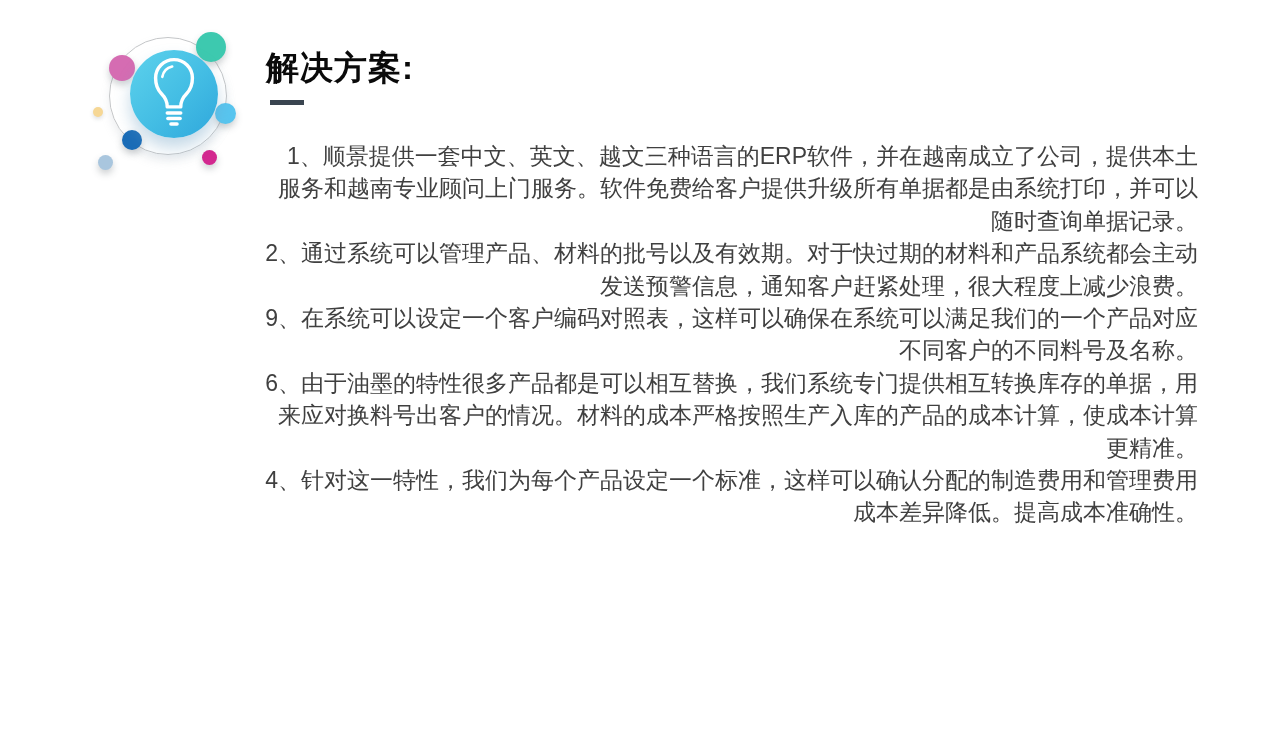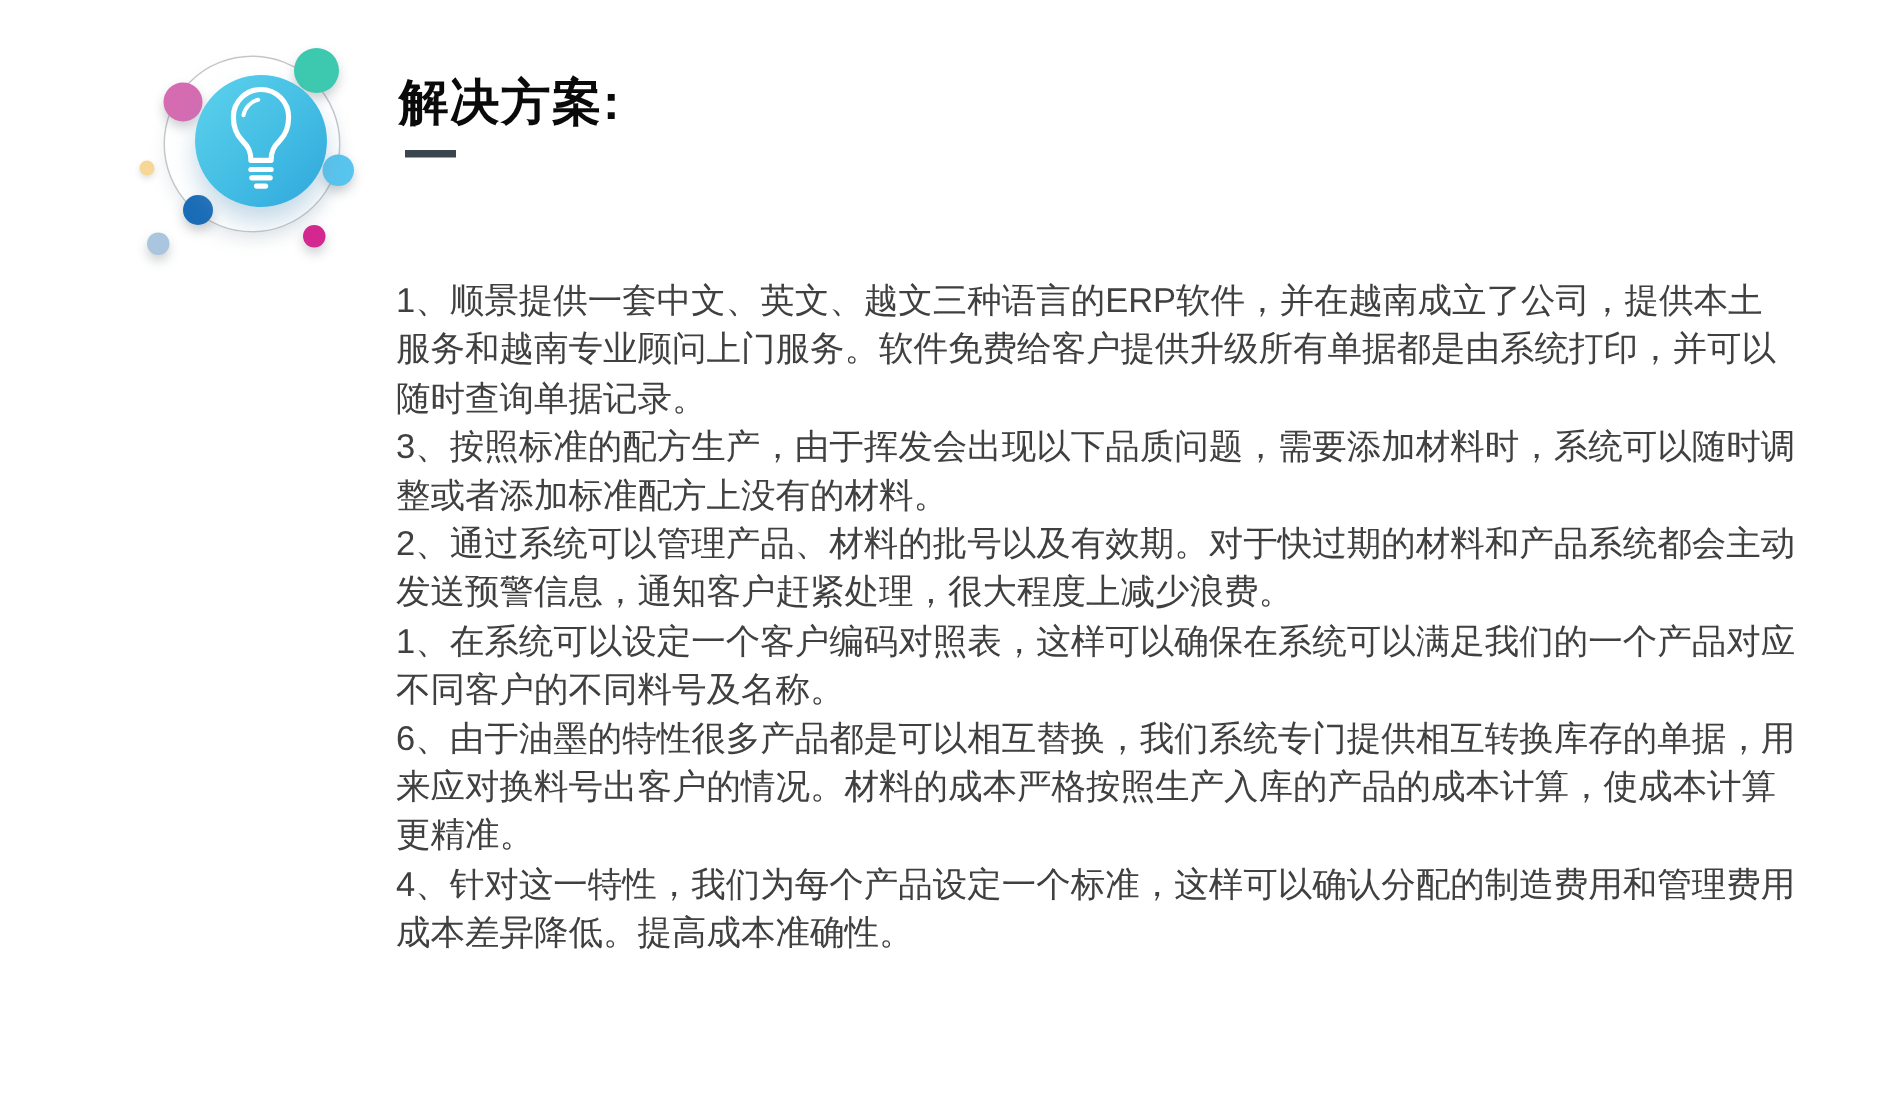--- a/index.html
+++ b/index.html
@@ -85,22 +85,21 @@
 
   
   .content {
     position: absolute;
     left: 264px;
     top: 140px;
     width: 934px;
     font-size: 23px;
     line-height: 32.4px;
     color: #404040;
-    text-align: left;
-    margin-top: 44px;
+    text-align: right;
   }
   .content p {
     margin: 0;
     padding: 0;
     word-break: break-all;
   }
 </style>
 </head>
 <body>
 
@@ -124,20 +123,19 @@
         <path d="M12.5 16 A 10.5 10.5 0 0 1 20.5 7.6" fill="none" stroke="#ffffff" stroke-width="2.2" stroke-linecap="round"></path>
       </svg>
     </div>
   </div>
 
   <h1 class="page-title">解决方案:</h1>
   <div class="title-underline"></div>
 
   <div class="content">
     <p>1、顺景提供一套中文、英文、越文三种语言的ERP软件，并在越南成立了公司，提供本土服务和越南专业顾问上门服务。软件免费给客户提供升级所有单据都是由系统打印，并可以随时查询单据记录。</p>
-    <p>3、按照标准的配方生产，由于挥发会出现以下品质问题，需要添加材料时，系统可以随时调整或者添加标准配方上没有的材料。</p>
     <p>2、通过系统可以管理产品、材料的批号以及有效期。对于快过期的材料和产品系统都会主动发送预警信息，通知客户赶紧处理，很大程度上减少浪费。</p>
-    <p>1、在系统可以设定一个客户编码对照表，这样可以确保在系统可以满足我们的一个产品对应不同客户的不同料号及名称。</p>
+    <p>9、在系统可以设定一个客户编码对照表，这样可以确保在系统可以满足我们的一个产品对应不同客户的不同料号及名称。</p>
     <p>6、由于油墨的特性很多产品都是可以相互替换，我们系统专门提供相互转换库存的单据，用来应对换料号出客户的情况。材料的成本严格按照生产入库的产品的成本计算，使成本计算更精准。</p>
     <p>4、针对这一特性，我们为每个产品设定一个标准，这样可以确认分配的制造费用和管理费用成本差异降低。提高成本准确性。</p>
   </div>
 
 </div>
 
 </body></html>

